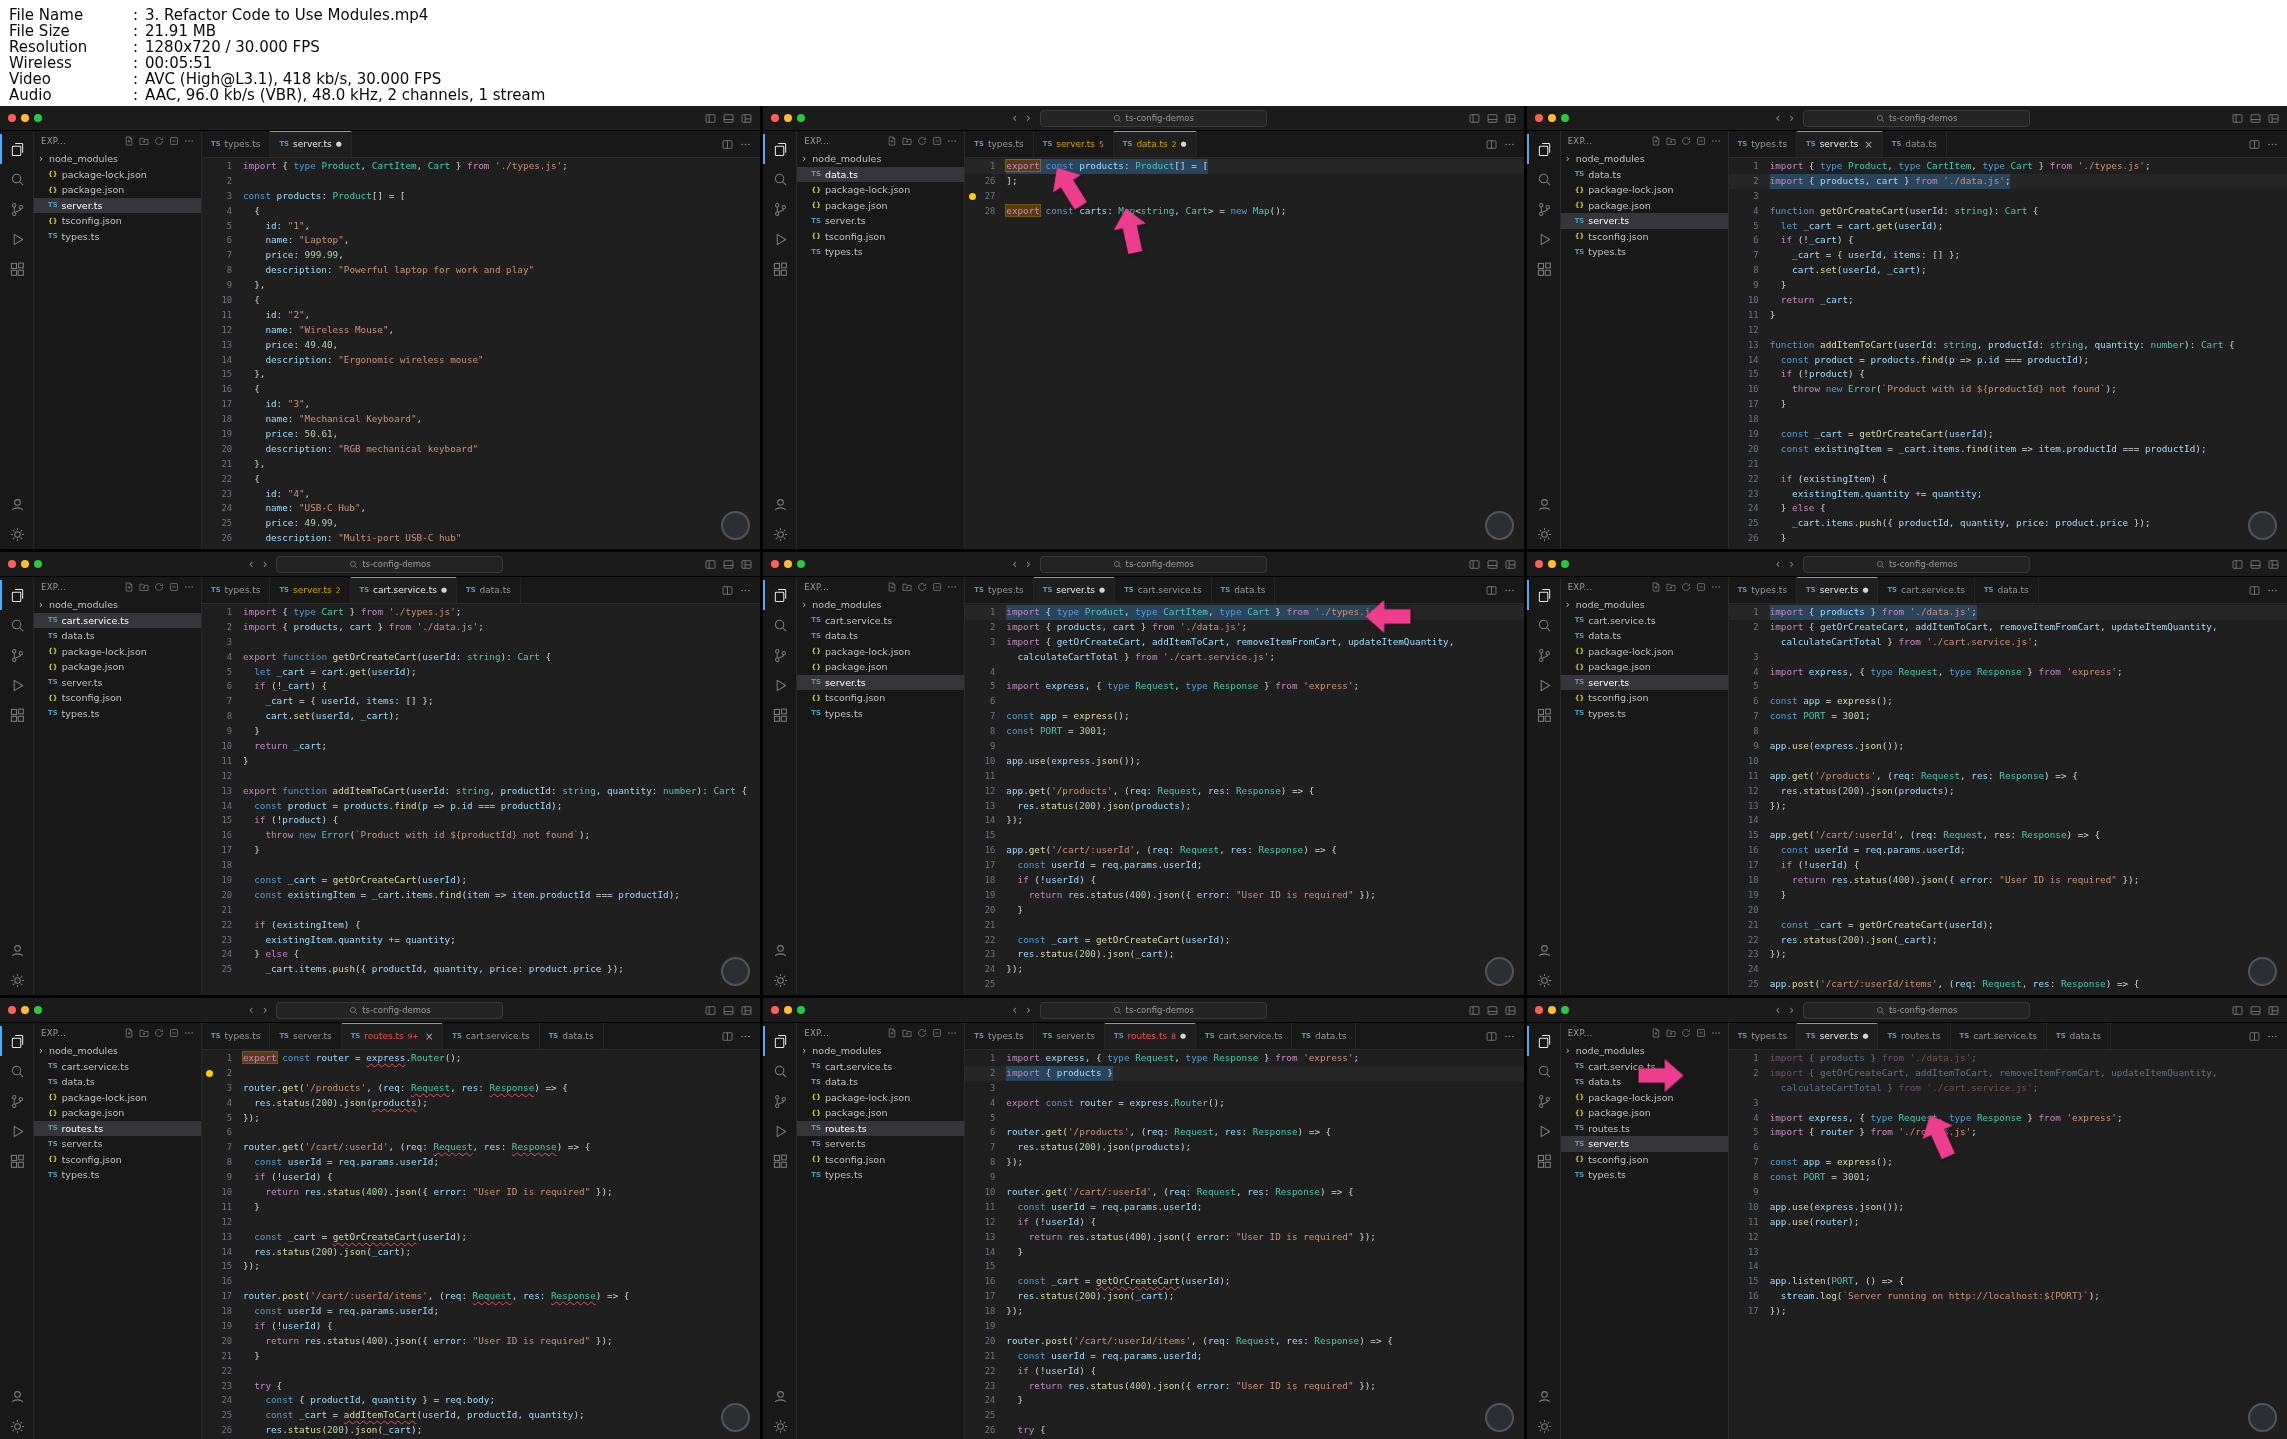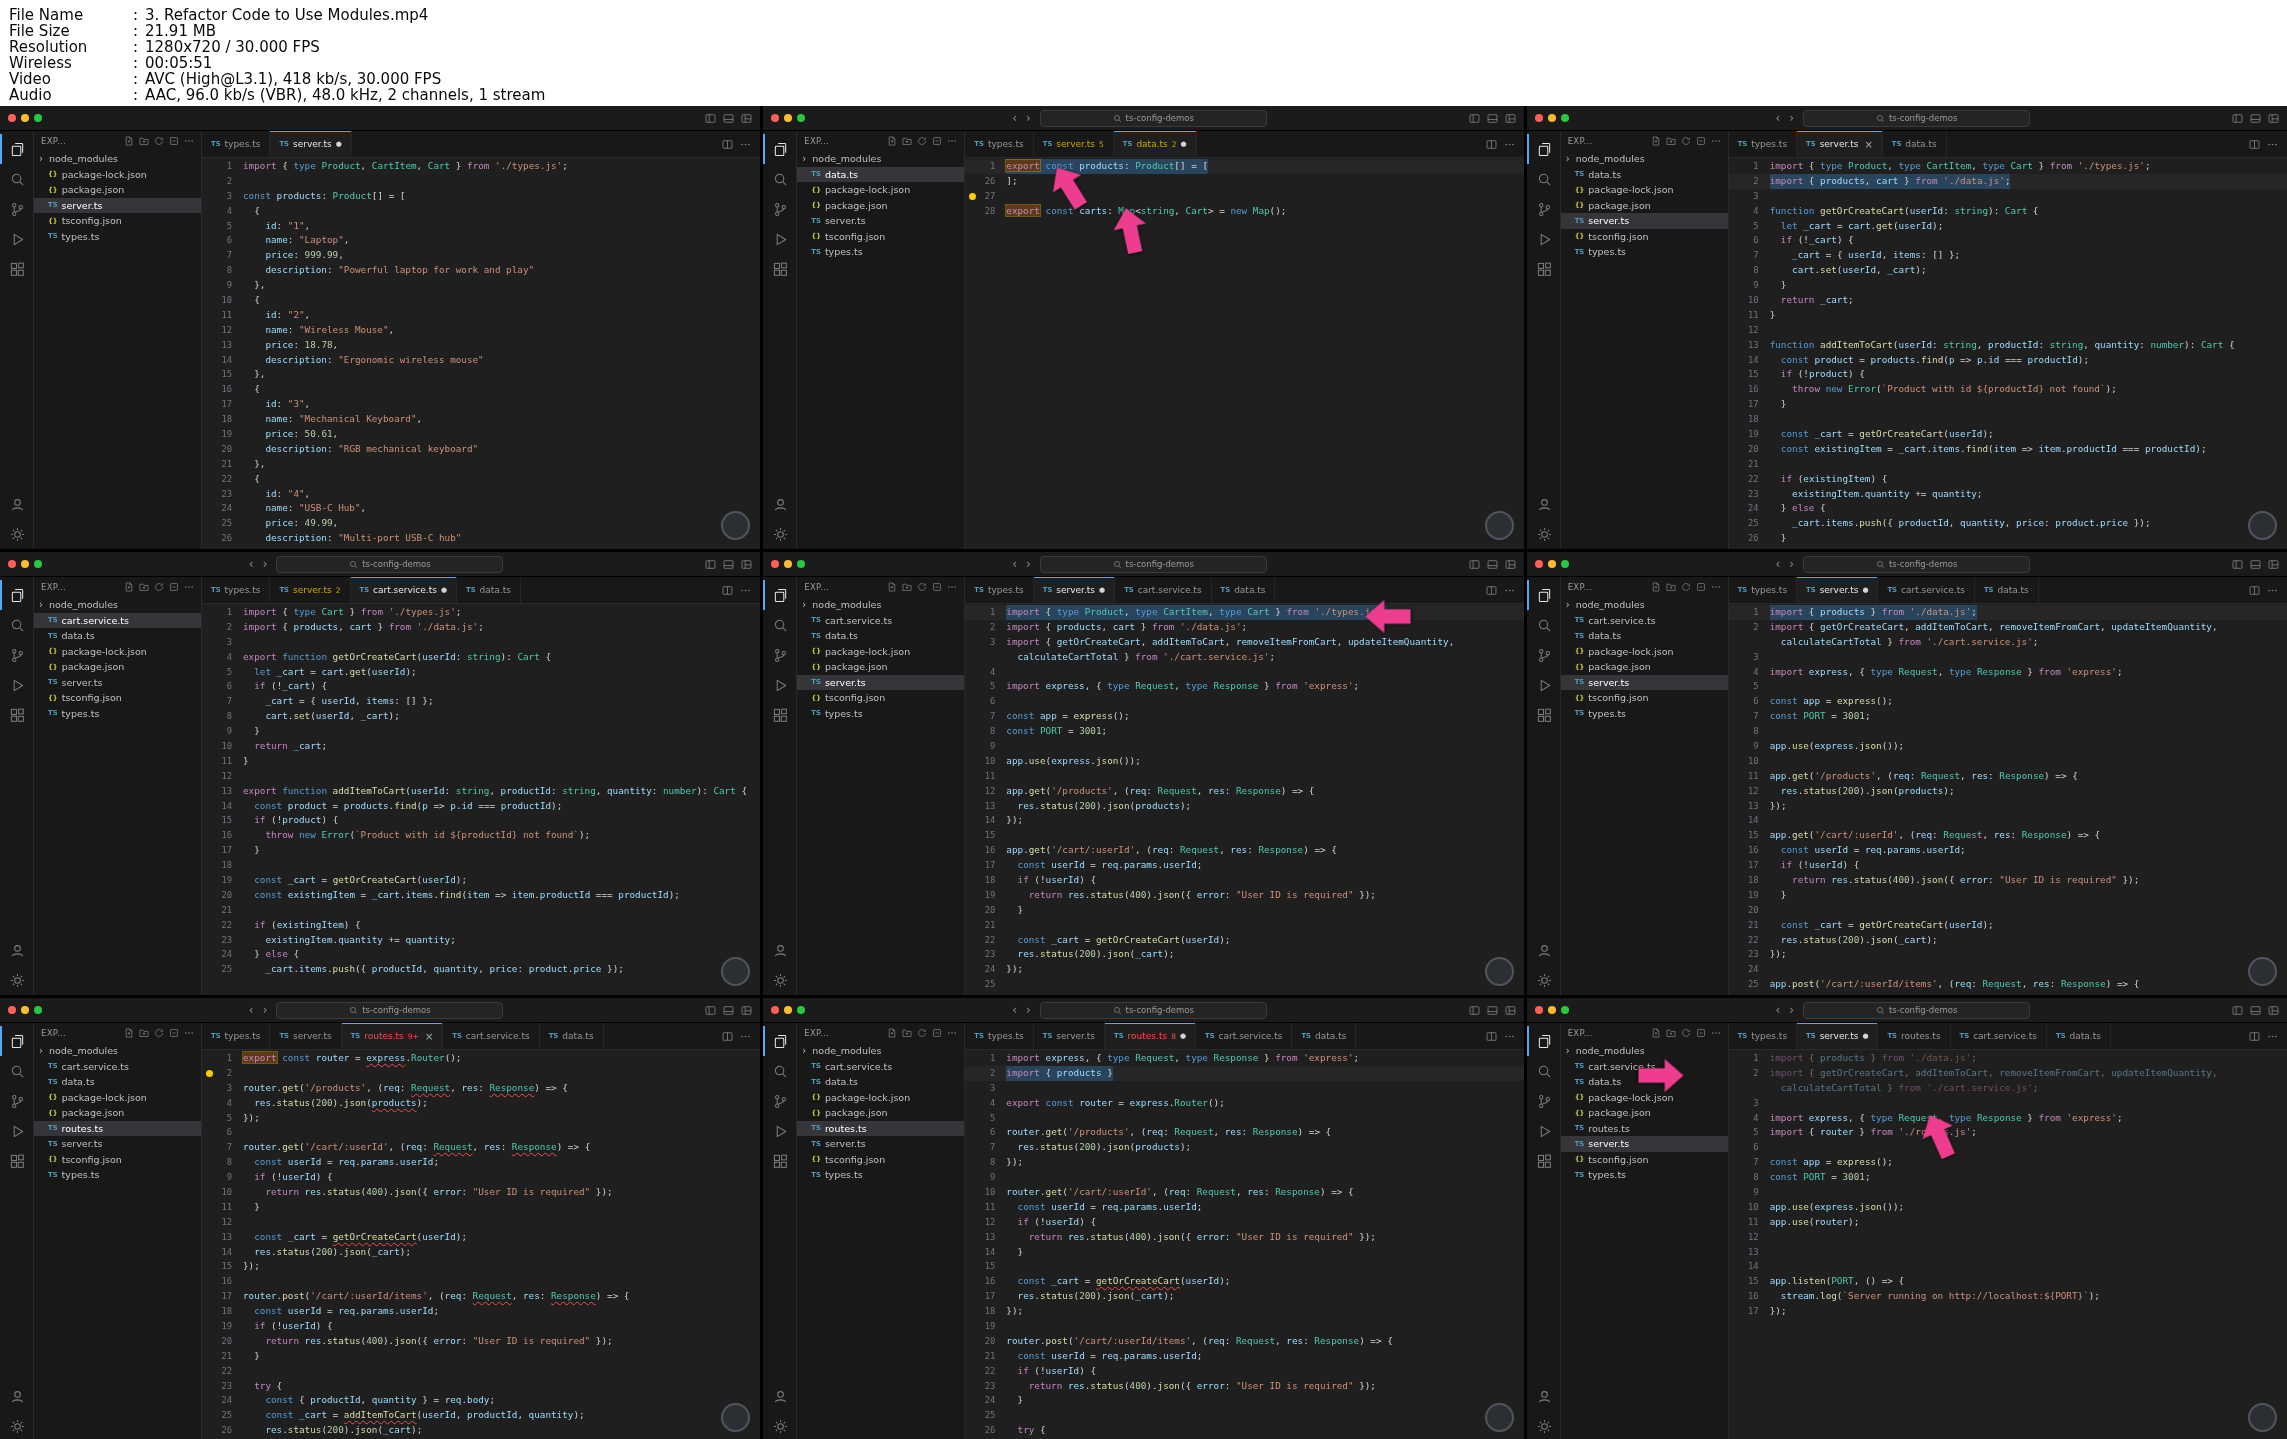--- a/index.html
+++ b/index.html
@@ -327,21 +327,21 @@
               <div class="cl">
                 <span class="g">11</span>
                 <span class="ctx"><span class="tk-p">    </span><span class="tk-v">id</span><span class="tk-p">:</span><span class="tk-p"> </span><span class="tk-s">"2"</span><span class="tk-p">,</span></span>
               </div>
               <div class="cl">
                 <span class="g">12</span>
                 <span class="ctx"><span class="tk-p">    </span><span class="tk-v">name</span><span class="tk-p">:</span><span class="tk-p"> </span><span class="tk-s">"Wireless Mouse"</span><span class="tk-p">,</span></span>
               </div>
               <div class="cl">
                 <span class="g">13</span>
-                <span class="ctx"><span class="tk-p">    </span><span class="tk-v">price</span><span class="tk-p">:</span><span class="tk-p"> </span><span class="tk-n">18.78</span><span class="tk-p">,</span></span>
+                <span class="ctx"><span class="tk-p">    </span><span class="tk-v">price</span><span class="tk-p">:</span><span class="tk-p"> </span><span class="tk-n">49.40</span><span class="tk-p">,</span></span>
               </div>
               <div class="cl">
                 <span class="g">14</span>
                 <span class="ctx"><span class="tk-p">    </span><span class="tk-v">description</span><span class="tk-p">:</span><span class="tk-p"> </span><span class="tk-s">"Ergonomic wireless mouse"</span></span>
               </div>
               <div class="cl">
                 <span class="g">15</span>
                 <span class="ctx"><span class="tk-p">  </span><span class="tk-p">}</span><span class="tk-p">,</span></span>
               </div>
               <div class="cl">

